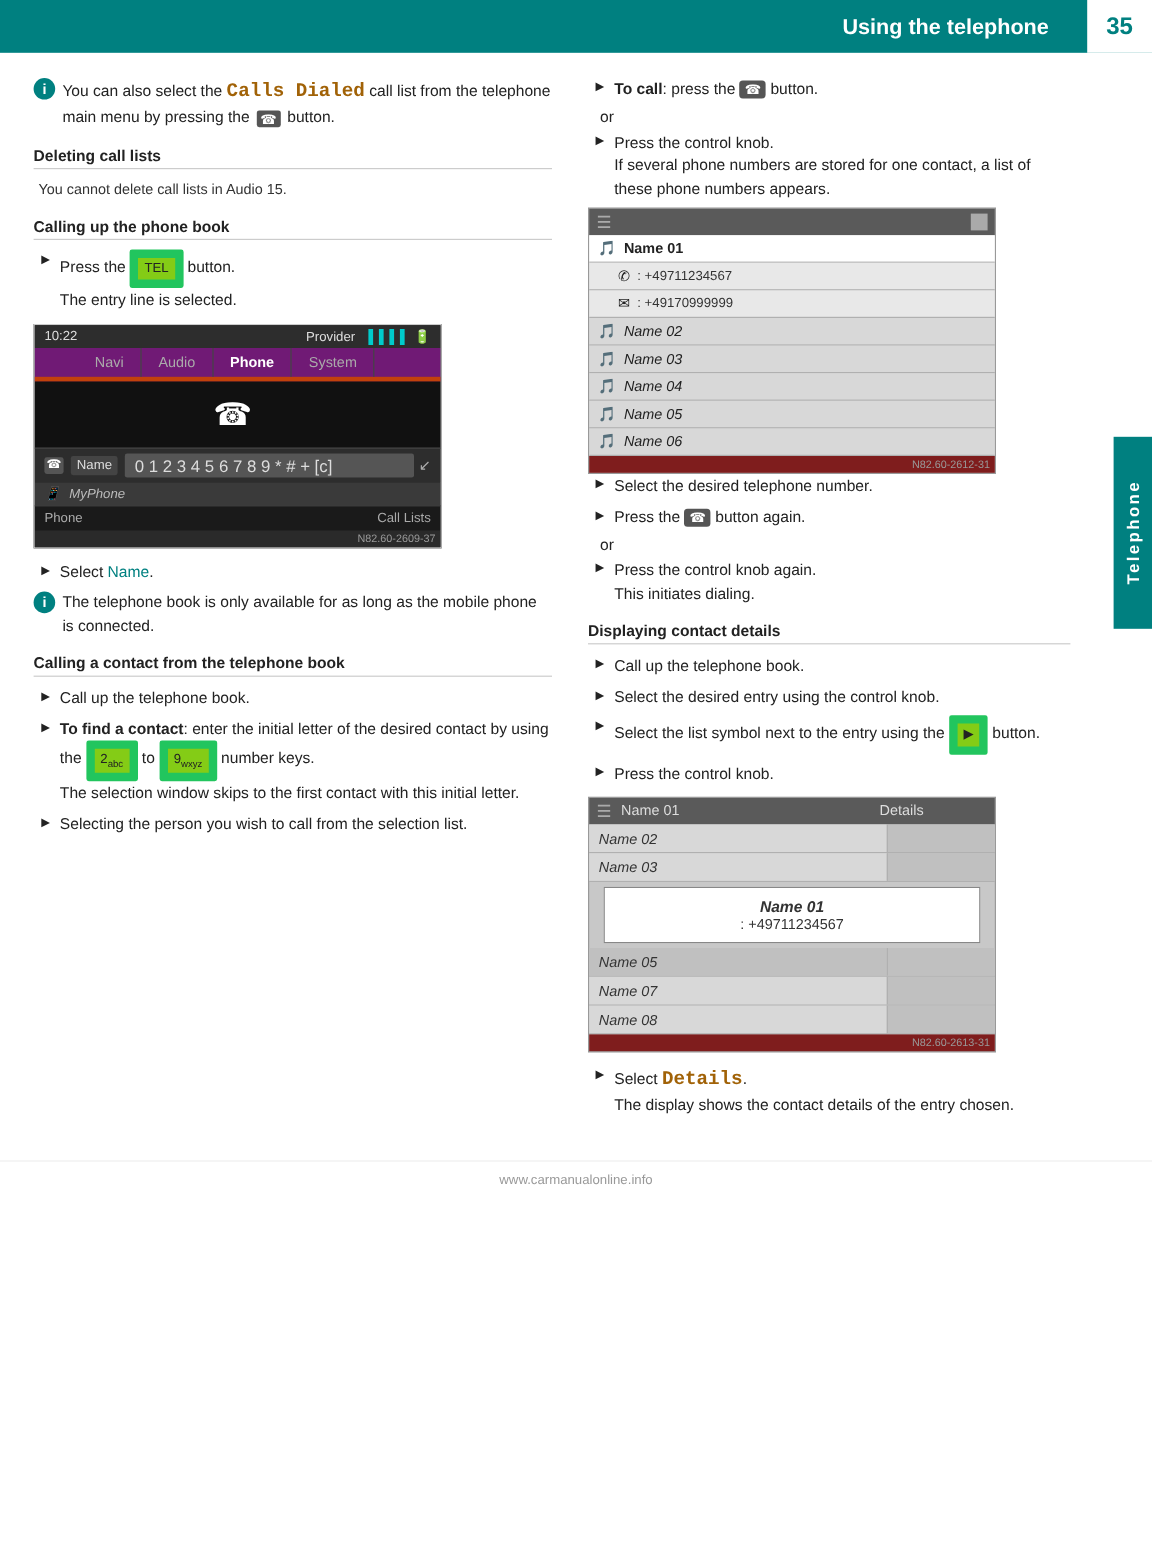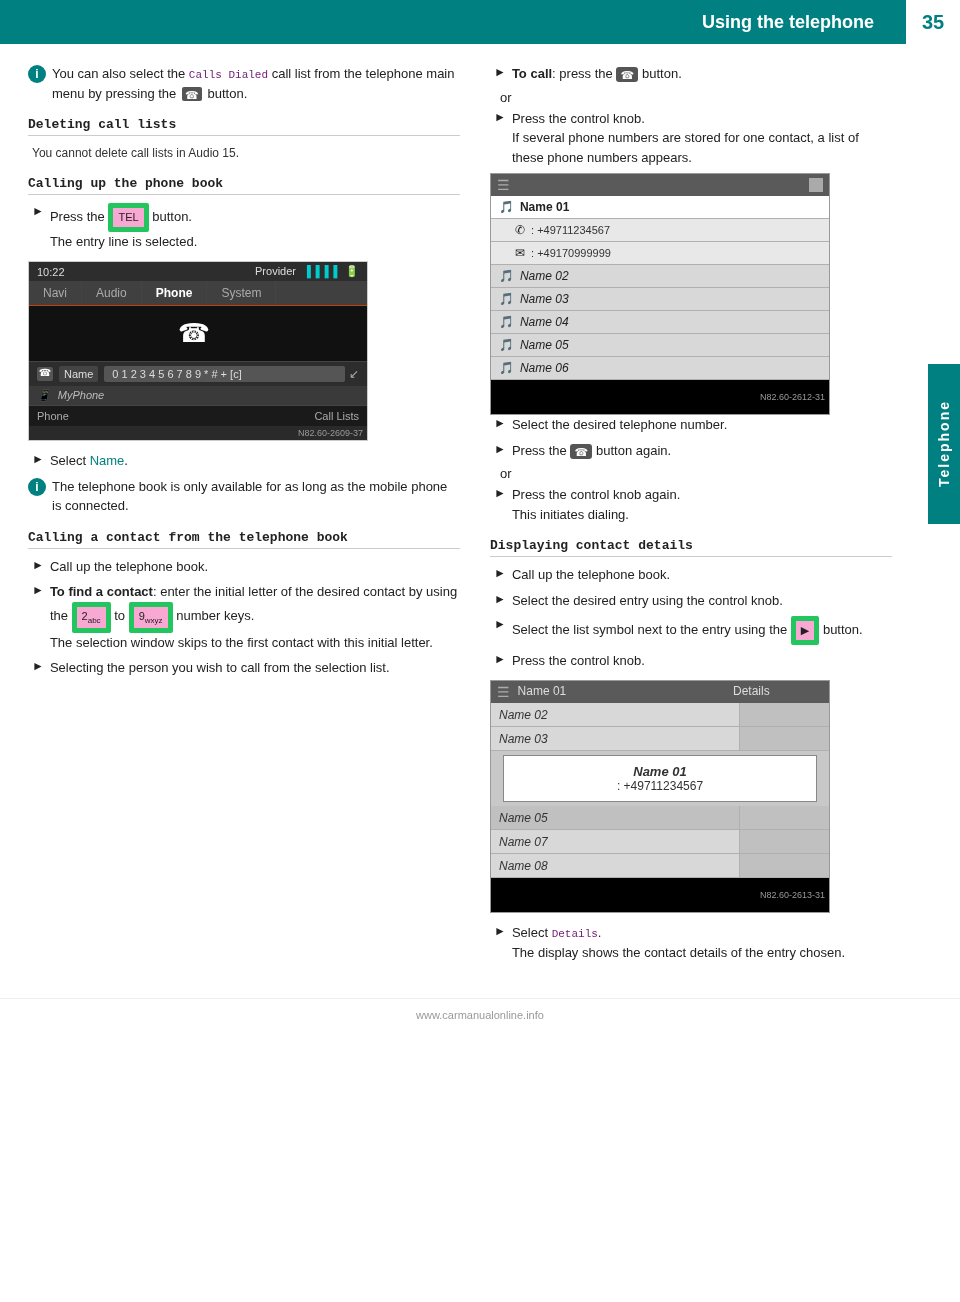--- a/index.html
+++ b/index.html
@@ -98,32 +98,32 @@
       flex-shrink: 0;
       margin-right: 6px;
       margin-top: 1px;
     }
     .info-text {
       font-size: 13px;
       line-height: 1.5;
     }
     .code-text {
       font-family: 'Courier New', monospace;
-      font-size: 11px;
-      color: #701a75;
+      font-size: 16px;
+      color: #a16207;
+      font-weight: bold;
     }
 
     
     .section-title {
       font-size: 13px;
       font-weight: bold;
       border-bottom: 1px solid #ccc;
       padding-bottom: 3px;
       margin: 14px 0 8px 0;
-      font-family: Liberation Mono, monospace;
     }
 
     
     .bullet-item {
       display: flex;
       align-items: flex-start;
       margin-bottom: 6px;
       padding-left: 4px;
     }
     .arrow {
@@ -141,24 +141,24 @@
     .highlight { color: #008080; }
 
     .or-text {
       font-size: 13px;
       margin: 4px 0 4px 10px;
     }
 
     
     .key-btn {
       display: inline-block;
-      border: 5px solid #22c55e;
+      border: 7px solid #22c55e;
       padding: 1px 5px;
       font-size: 11px;
-      background: #f9a8d4;
+      background: #84cc16;
       border-radius: 2px;
       font-family: Arial, sans-serif;
     }
 
     
     .screenshot {
       border: 1px solid #ccc;
       margin: 10px 0;
       background: #2a2a2a;
       width: 340px;
@@ -175,22 +175,23 @@
       display: flex;
       justify-content: space-between;
       align-items: center;
       background: #2d2d2d;
       color: #ddd;
       font-size: 11px;
       padding: 3px 8px;
     }
     .phone-nav-bar {
       display: flex;
-      background: #404040;
-      border-bottom: 1px solid #c2410c;
+      background: #701a75;
+      border-bottom: 4px solid #c2410c;
+      padding-left: 36px;
     }
     .phone-nav-item {
       color: #aaa;
       font-size: 12px;
       padding: 5px 14px;
       border-right: 1px solid #444;
     }
     .phone-nav-item.active {
       color: #fff;
       font-weight: bold;
@@ -213,21 +214,21 @@
     .phone-input-label {
       color: #ddd;
       font-size: 11px;
       background: #444;
       padding: 2px 5px;
       border-radius: 2px;
       margin-right: 6px;
     }
     .phone-input-keys {
       color: #ddd;
-      font-size: 11px;
+      font-size: 14px;
       background: #555;
       padding: 2px 8px;
       border-radius: 2px;
       flex: 1;
     }
     .phone-bottom-bar {
       display: flex;
       justify-content: space-between;
       background: #1a1a1a;
       border-top: 1px solid #444;
@@ -349,22 +350,22 @@
     }
     .detail-popup-num {
       font-size: 12px;
       color: #333;
     }
 
     .watermark {
       text-align: right;
       color: #999;
       font-size: 9px;
-      padding: 12px 4px;
-      background: #000000;
+      padding: 2px 4px;
+      background: #7f1d1d;
     }
 
     .small-note {
       font-size: 12px;
       line-height: 1.5;
       color: #333;
       padding-left: 4px;
       margin-bottom: 6px;
     }
 

